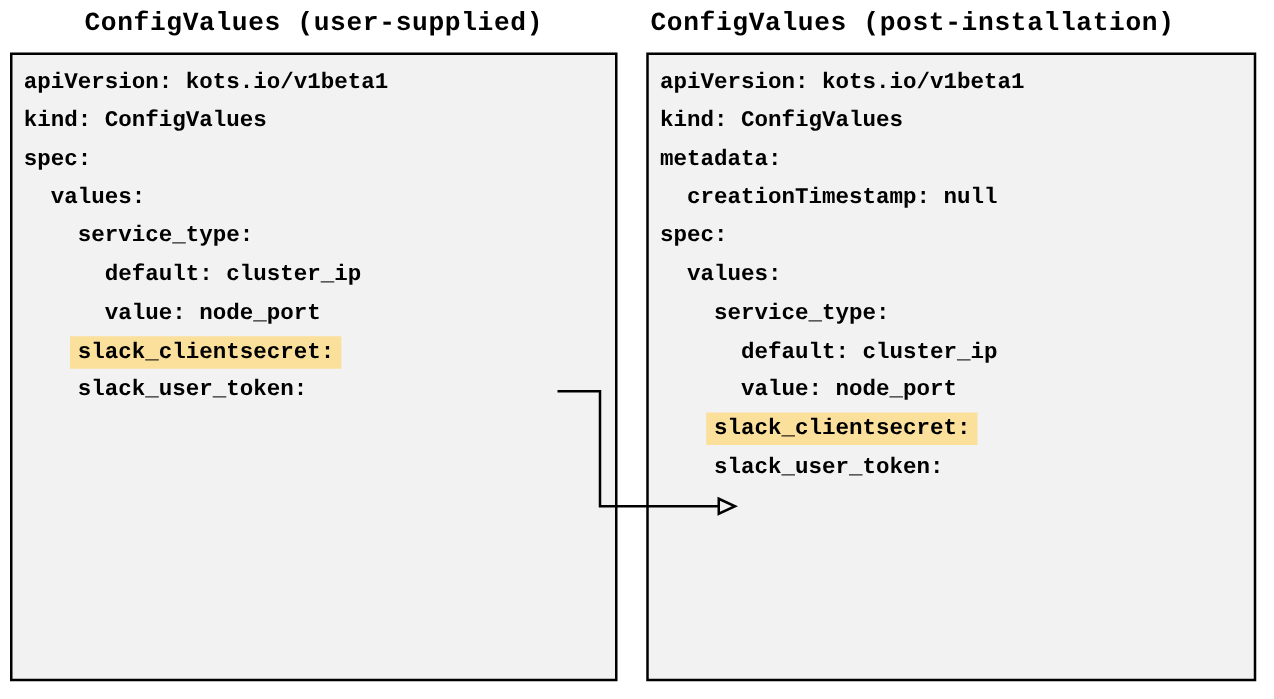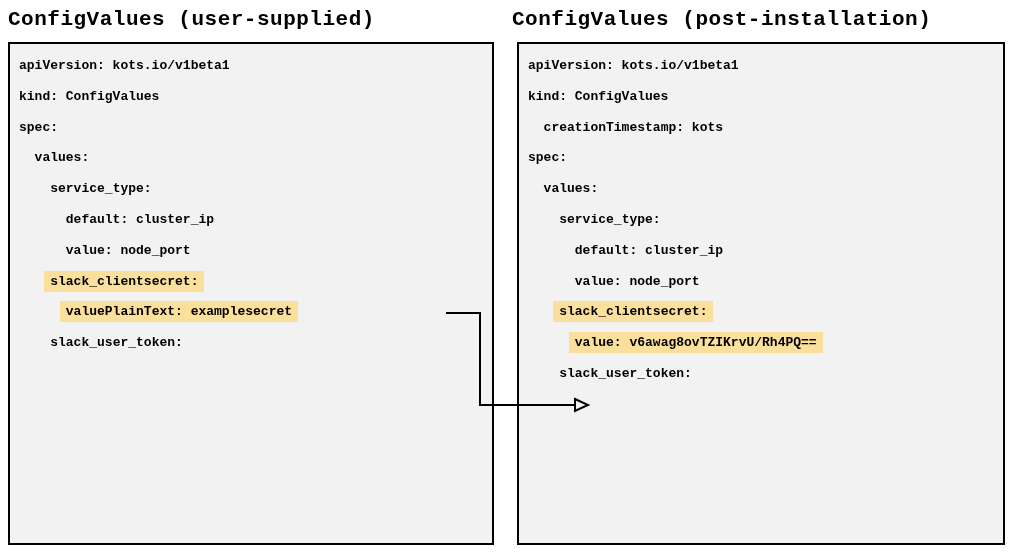--- a/index.html
+++ b/index.html
@@ -21,34 +21,35 @@
     overflow: hidden;
     font-family: "Liberation Mono", monospace;
     font-weight: bold;
     color: var(--text);
   }
   .panel-title {
     position: absolute;
     top: 7px;
     font-size: 21px;
     line-height: 26px;
+    text-align: center;
     letter-spacing: 0.5px;
     white-space: pre;
   }
   .panel-title.left  { left: 8px;   width: 486px; }
-  .panel-title.right { left: 512px; width: 488px; }
+  .panel-title.right { left: 486px; width: 488px; }
   .panel {
     position: absolute;
     top: 42px;
     height: 503px;
     box-sizing: border-box;
     background: var(--panel-bg);
     border: 2px solid var(--panel-border);
     padding: 7px 0 0 9px;
-    font-size: 13px;
+    font-size: 18px;
   }
   .panel.left  { left: 8px;   width: 486px; }
   .panel.right { left: 517px; width: 488px; }
   .yaml-line {
     height: 30.8px;
     line-height: 30.8px;
     white-space: pre;
   }
   .yaml-text { display: inline; }
   .hl {
@@ -85,34 +86,33 @@
 
 <div class="panel left">
     <div class="yaml-line"><span class="yaml-text">apiVersion: kots.io/v1beta1</span></div>
     <div class="yaml-line"><span class="yaml-text">kind: ConfigValues</span></div>
     <div class="yaml-line"><span class="yaml-text">spec:</span></div>
     <div class="yaml-line">  <span class="yaml-text">values:</span></div>
     <div class="yaml-line">    <span class="yaml-text">service_type:</span></div>
     <div class="yaml-line">      <span class="yaml-text">default: cluster_ip</span></div>
     <div class="yaml-line">      <span class="yaml-text">value: node_port</span></div>
     <div class="yaml-line">    <span class="yaml-text hl">slack_clientsecret:</span></div>
-    <div class="yaml-line">      <span class="yaml-text hl">valuePlainText: examplesecret</span></div>
     <div class="yaml-line">    <span class="yaml-text">slack_user_token:</span></div>
   </div>
 
 <div class="panel right">
     <div class="yaml-line"><span class="yaml-text">apiVersion: kots.io/v1beta1</span></div>
     <div class="yaml-line"><span class="yaml-text">kind: ConfigValues</span></div>
-    <div class="yaml-line">  <span class="yaml-text">creationTimestamp: kots</span></div>
+    <div class="yaml-line"><span class="yaml-text">metadata:</span></div>
+    <div class="yaml-line">  <span class="yaml-text">creationTimestamp: null</span></div>
     <div class="yaml-line"><span class="yaml-text">spec:</span></div>
     <div class="yaml-line">  <span class="yaml-text">values:</span></div>
     <div class="yaml-line">    <span class="yaml-text">service_type:</span></div>
     <div class="yaml-line">      <span class="yaml-text">default: cluster_ip</span></div>
     <div class="yaml-line">      <span class="yaml-text">value: node_port</span></div>
     <div class="yaml-line">    <span class="yaml-text hl">slack_clientsecret:</span></div>
-    <div class="yaml-line">      <span class="yaml-text hl">value: v6awag8ovTZIKrvU/Rh4PQ==</span></div>
     <div class="yaml-line">    <span class="yaml-text">slack_user_token:</span></div>
   </div>
 
 <svg class="arrow-overlay" viewBox="0 0 1019 559" xmlns="http://www.w3.org/2000/svg">
   <path class="arrow-line" d="M 446 313 L 480 313 L 480 405 L 575 405"></path>
   <polygon class="arrow-head" points="575,399 588,405 575,411"></polygon>
 </svg>
 
 </body></html>

